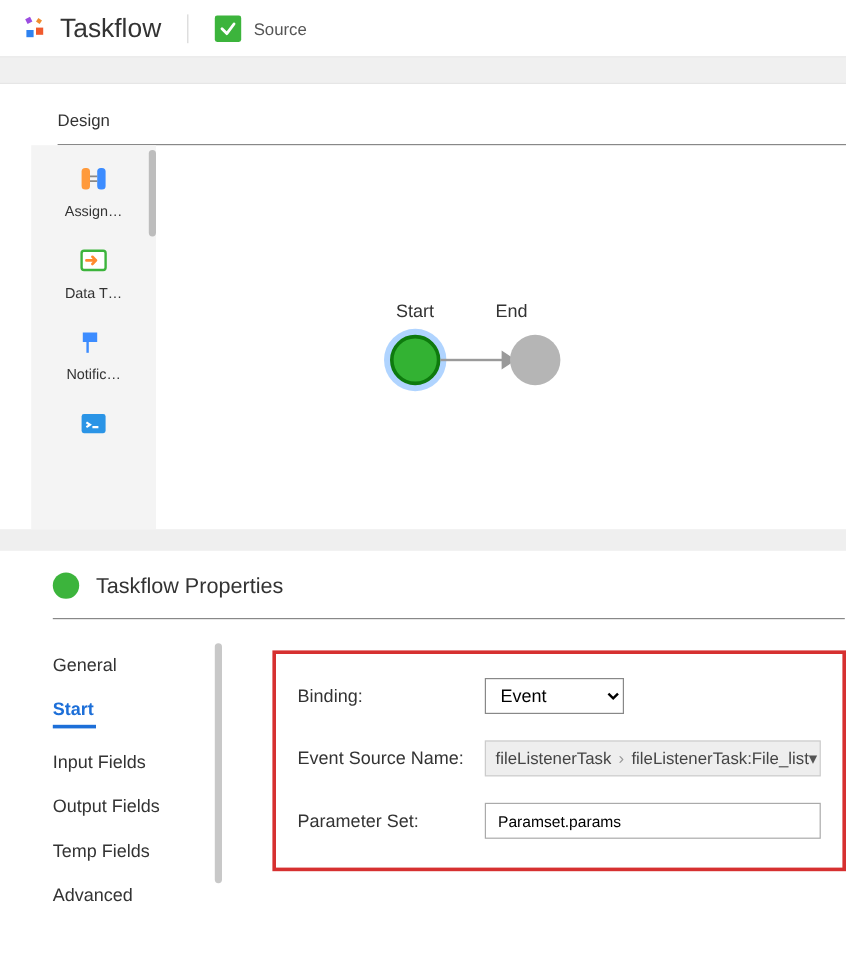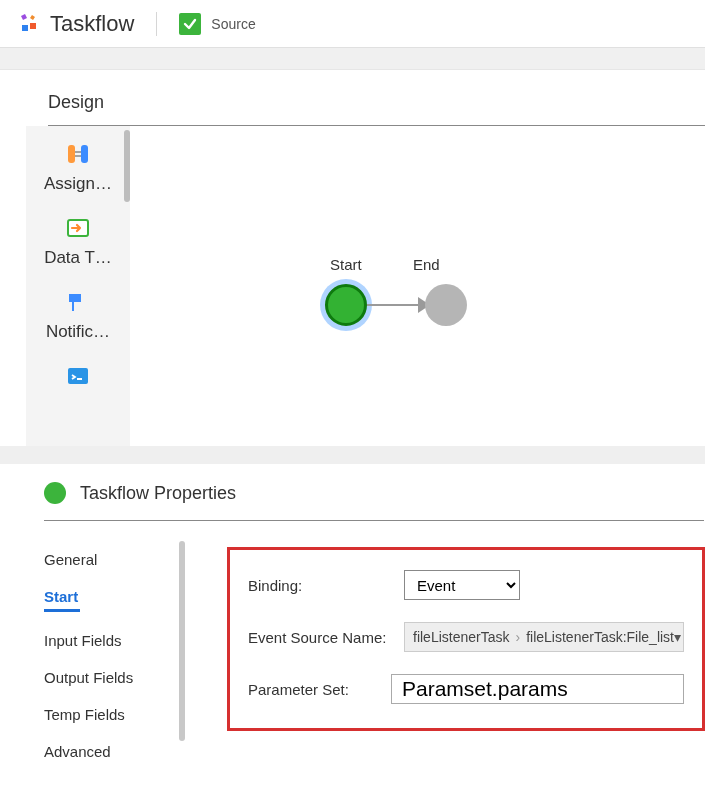--- a/index.html
+++ b/index.html
@@ -8,27 +8,27 @@
   .topbar { height: 48px; display: flex; align-items: center; padding: 0 18px; border-bottom: 1px solid #e0e0e0; }
   .brand-icon { width: 22px; height: 22px; position: relative; margin-right: 10px; }
   .brand-title { font-size: 22px; color: #333; margin-right: 22px; }
   .vsep { width: 1px; height: 24px; background: #d6d6d6; margin-right: 22px; }
   .valid-badge { width: 22px; height: 22px; background: #3cb43c; display: flex; align-items: center; justify-content: center; border-radius: 2px; margin-right: 10px; }
   .valid-text { font-size: 14px; color: #555; }
 
   .gray-band { background: #f0f0f0; height: 22px; border-bottom: 1px solid #e6e6e6; }
 
   .design-panel { margin: 0 0 0 26px; padding: 22px 0 0 0; }
-  .design-heading { font-size: 18px; color: #333; padding: 0 0 12px 22px; }
+  .design-heading { font-size: 14px; color: #333; padding: 0 0 12px 22px; }
   .design-hr { height: 1px; background: #888; margin-left: 22px; }
 
   .design-body { display: flex; height: 320px; }
   .palette { width: 104px; background: #f4f4f4; position: relative; }
   .palette-scroll { position: absolute; right: 0; top: 4px; width: 6px; height: 72px; background: #bdbdbd; border-radius: 3px; }
-  .pal-item { text-align: center; padding: 14px 6px 6px; font-size: 17px; color: #333; }
+  .pal-item { text-align: center; padding: 14px 6px 6px; font-size: 12px; color: #333; }
   .pal-ico { width: 28px; height: 28px; margin: 0 auto 6px; display:flex; align-items:center; justify-content:center; }
 
   .canvas { flex: 1; position: relative; }
   .node-label { position: absolute; font-size: 15px; color: #333; }
   .lbl-start { left: 200px; top: 130px; }
   .lbl-end { left: 283px; top: 130px; }
   .node-start { position:absolute; left:195px; top:158px; width:42px; height:42px; border-radius:50%; background:#33b233; border:3px solid #0e7a0e; box-shadow: 0 0 0 5px rgba(80,160,255,0.45); }
   .node-end { position:absolute; left:295px; top:158px; width:42px; height:42px; border-radius:50%; background:#b5b5b5; }
   .edge-line { position:absolute; left:237px; top:178px; width:56px; height:2px; background:#9a9a9a; }
   .edge-arrow { position:absolute; left:288px; top:171px; width:0;height:0;border-left:12px solid #9a9a9a;border-top:8px solid transparent;border-bottom:8px solid transparent; }
@@ -48,21 +48,21 @@
   .tab.active { color:#1d6fd8; font-weight:600; }
   .tab.active::after { content:""; display:block; height:3px; width:36px; background:#1d6fd8; margin-top:4px; }
 
   .form-col { flex:1; padding-left: 48px; padding-top:6px; }
   .red-box { border: 3px solid #d63030; padding: 20px 18px 24px 18px; width: 478px; }
   .frow { display:flex; align-items:center; margin-bottom: 22px; font-size:15px; color:#333; }
   .frow:last-child { margin-bottom: 0; }
   .flabel { width: 156px; }
   .fselect { width: 116px; height: 30px; border:1px solid #888; padding: 0 8px; font-size:15px; background:#fff; }
   .fcrumb { flex:1; height: 30px; background:#eee; border:1px solid #ccc; display:flex; align-items:center; padding:0 8px; font-size:14px; color:#444; overflow:hidden; white-space:nowrap; }
-  .finput { flex:1; height: 30px; border:1px solid #aaa; padding: 0 10px; font-size:21px; }
+  .finput { flex:1; height: 30px; border:1px solid #aaa; padding: 0 10px; font-size:13px; }
   .chev { margin: 0 6px; color:#999; }
   .dd { margin-left:auto; color:#555; }
 </style>
 </head>
 <body>
 
 <div class="topbar">
   <div class="brand-icon">
     <svg viewBox="0 0 22 22" width="22" height="22">
       <polygon points="3,3 7,1 9,5 5,7" fill="#9b4de0"></polygon>

